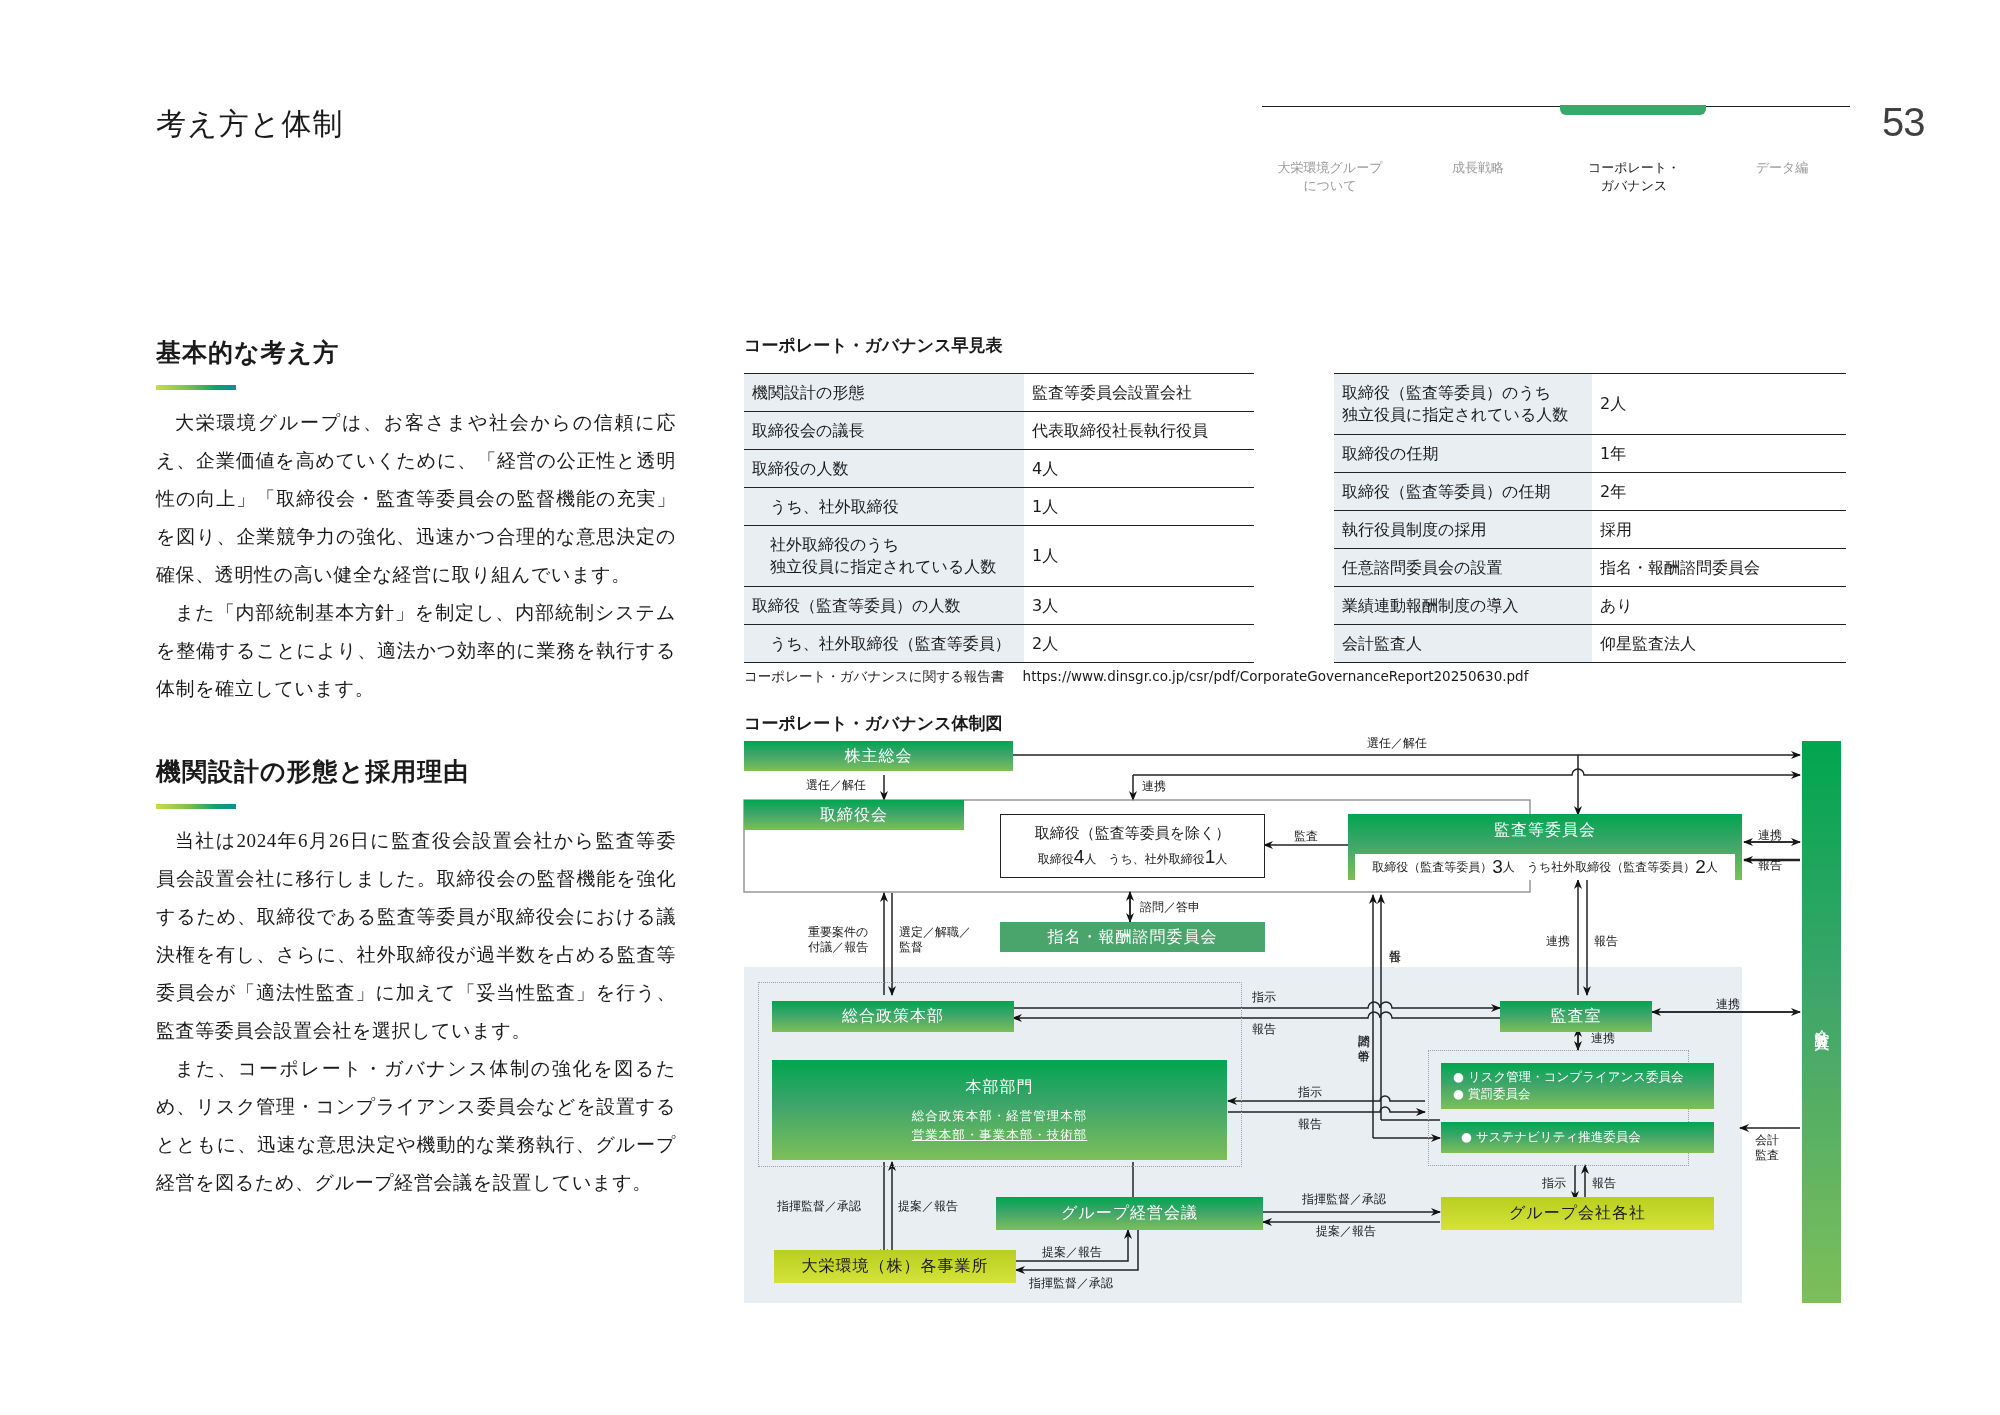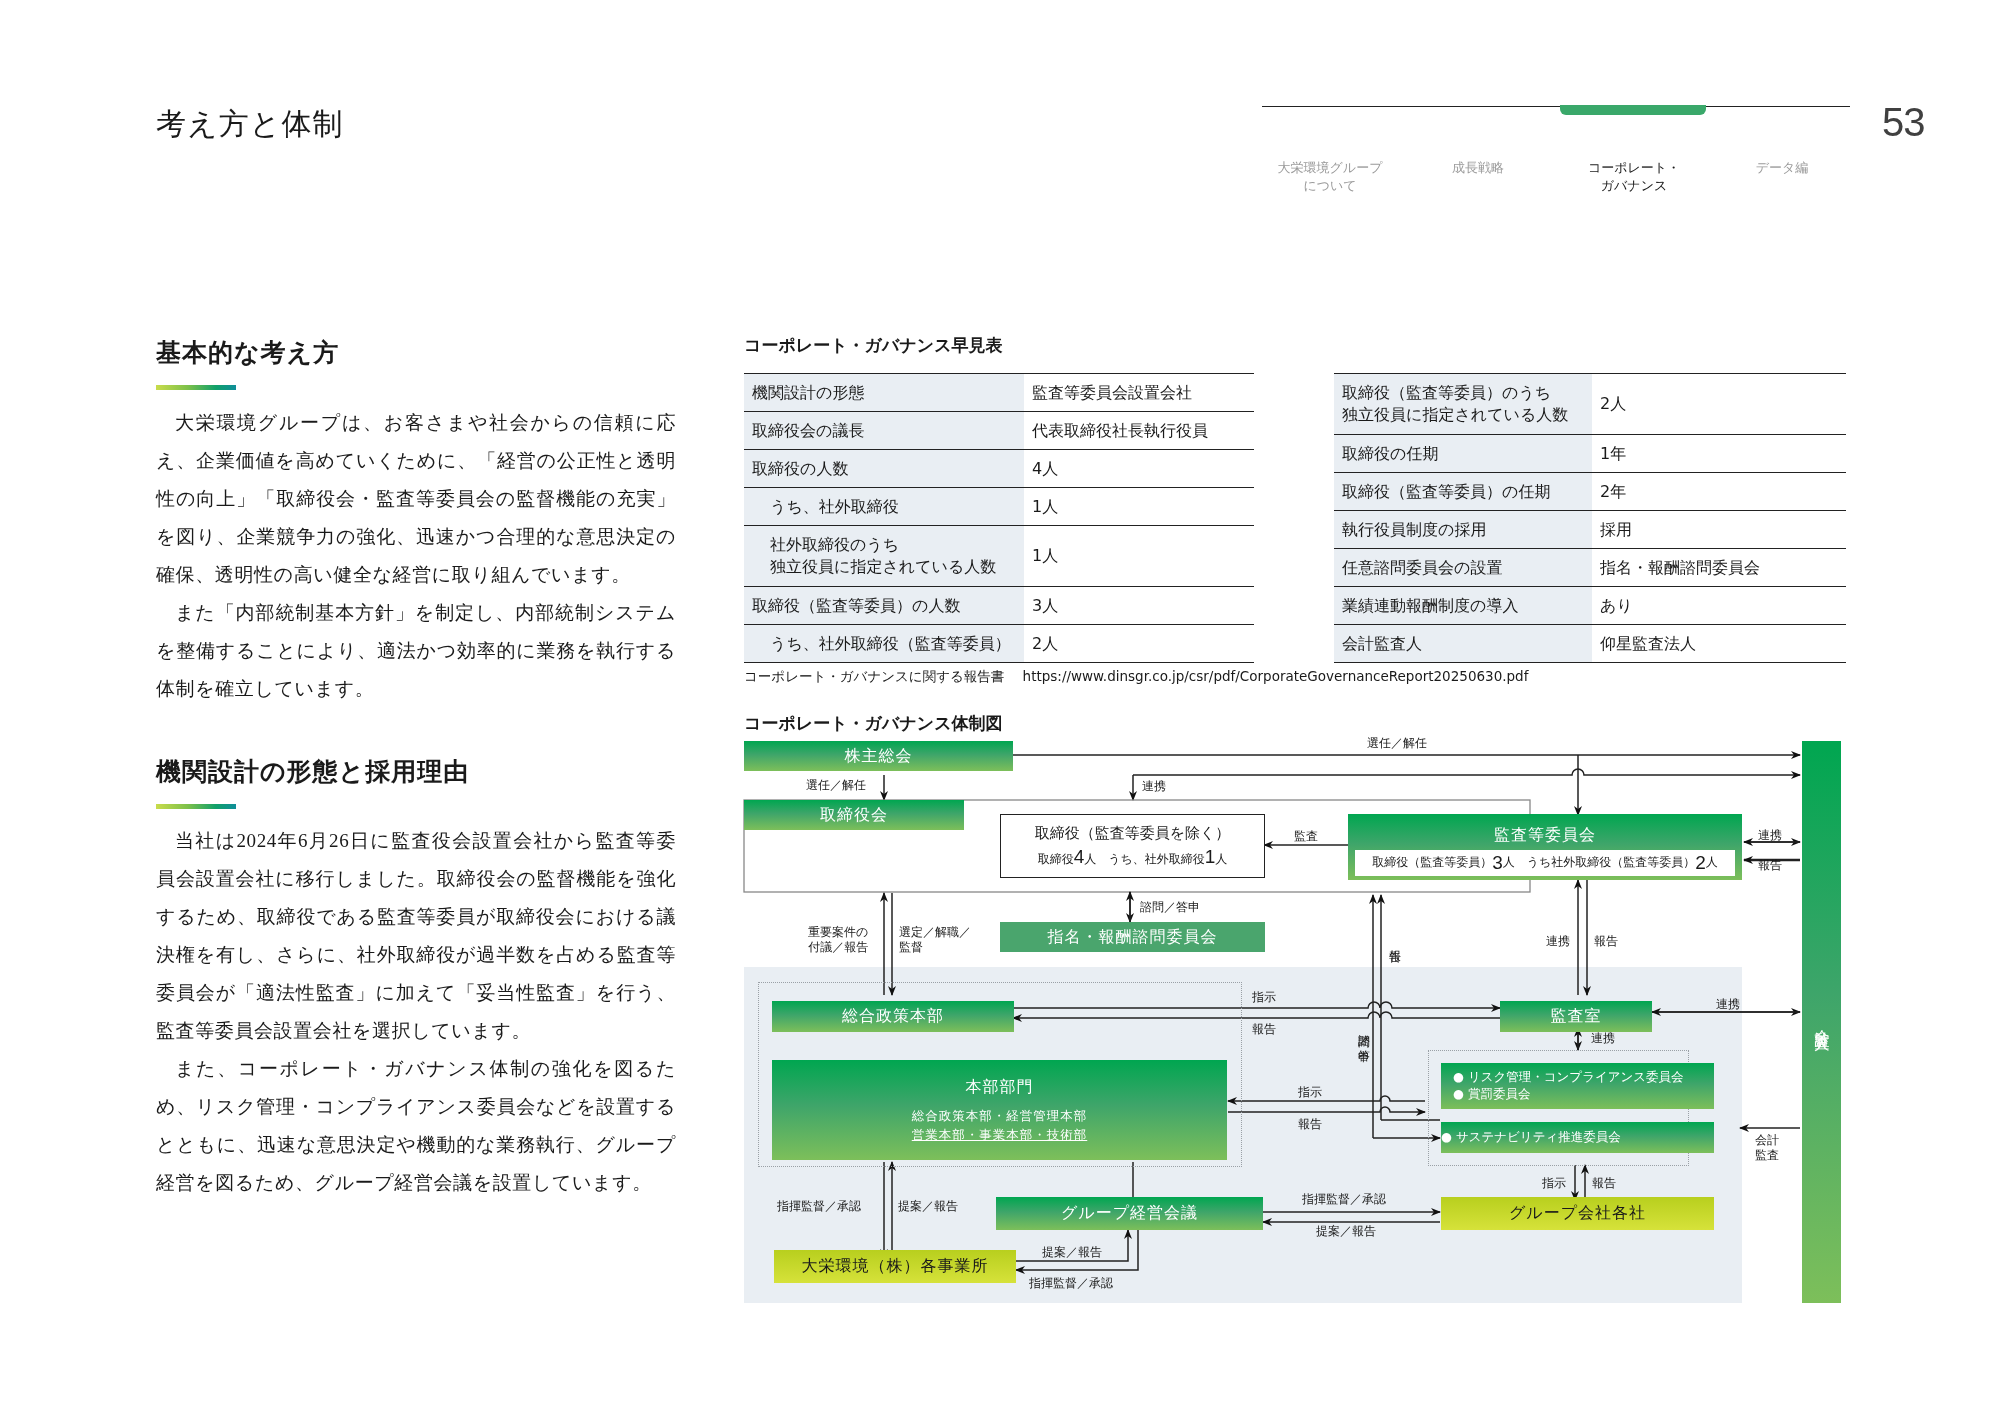--- a/index.html
+++ b/index.html
@@ -251,21 +251,21 @@
   <div class="gbox" style="left:744px;top:741px;width:269px;height:30px;">株主総会</div>
   <div class="gbox" style="left:744px;top:800px;width:220px;height:30px;">取締役会</div>
 
   <div class="wbox" style="left:1000px;top:814px;width:265px;height:64px;">
     <div style="font-size:15px;">取締役（監査等委員を除く）</div>
     <div style="font-size:12px;margin-top:3px;">
       <span>取締役</span><span class="big-num">4</span><span>人　うち、社外取締役</span><span class="big-num">1</span><span>人</span>
     </div>
   </div>
 
-  <div class="gbox" style="left:1348px;top:814px;width:394px;height:66px;flex-direction:column;justify-content:center;padding-top:6px;">
+  <div class="gbox" style="left:1348px;top:814px;width:394px;height:66px;flex-direction:column;justify-content:space-between;padding-top:6px;">
     <div>監査等委員会</div>
     <div style="background:#fff;color:#1a1a1a;font-size:12px;width:380px;height:26px;margin-top:4px;display:flex;align-items:center;justify-content:center;letter-spacing:0;">
       <span>取締役（監査等委員）</span>
         <span class="big-num">3</span>
         <span>人　うち社外取締役（監査等委員）</span>
         <span class="big-num">2</span>
         <span>人</span>
     </div>
   </div>
 
@@ -278,21 +278,21 @@
     <div style="font-size:12.5px;line-height:19px;">総合政策本部・経営管理本部</div>
     <div style="font-size:12.5px;line-height:19px;text-decoration:underline;">営業本部・事業本部・技術部</div>
   </div>
 
   <div class="gbox" style="left:1500px;top:1001px;width:152px;height:31px;">監査室</div>
 
   <div class="gbox" style="left:1441px;top:1063px;width:273px;height:46px;flex-direction:column;align-items:flex-start;padding-left:12px;font-size:12.5px;letter-spacing:0;">
     <div>● リスク管理・コンプライアンス委員会</div>
     <div>● 賞罰委員会</div>
   </div>
-  <div class="gbox" style="left:1441px;top:1122px;width:273px;height:31px;justify-content:flex-start;padding-left:0;font-size:12.5px;letter-spacing:0;">● サステナビリティ推進委員会</div>
+  <div class="gbox" style="left:1441px;top:1122px;width:273px;height:31px;justify-content:flex-start;padding-left:20px;font-size:12.5px;letter-spacing:0;">● サステナビリティ推進委員会</div>
 
   <div class="gbox" style="left:996px;top:1197px;width:267px;height:33px;">グループ経営会議</div>
   <div class="ybox" style="left:1441px;top:1197px;width:273px;height:33px;">グループ会社各社</div>
   <div class="ybox" style="left:774px;top:1250px;width:242px;height:33px;">大栄環境（株）各事業所</div>
 
   <div class="gbox" style="left:1802px;top:741px;width:39px;height:562px;writing-mode:vertical-rl;text-orientation:upright;letter-spacing:2px;font-size:15px;">会計監査人</div>
 
   <div class="lbl" style="left:1367px;top:736px;">選任／解任</div>
   <div class="lbl" style="left:806px;top:778px;">選任／解任</div>
   <div class="lbl" style="left:1142px;top:779px;">連携</div>

